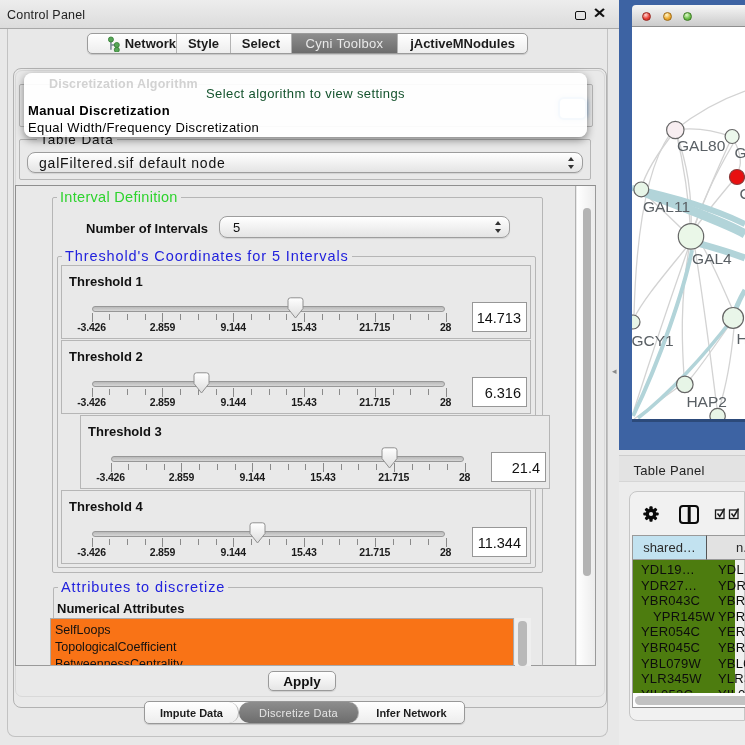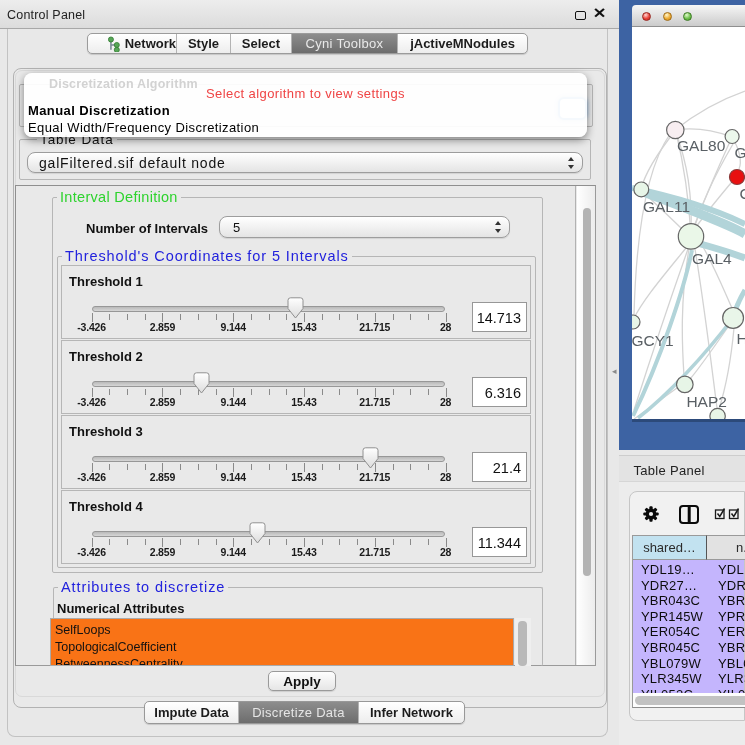--- a/index.html
+++ b/index.html
@@ -62,33 +62,33 @@
 #lthumb { left:518px; top:621px; width:9px; height:45px; background:#b9b9b9; border-radius:4px; }
 
 
 #applybtn { left:268px; top:671px; width:68px; height:20px; border:1px solid #9a9a9a; border-radius:5px;
   background:linear-gradient(#fefefe,#e6e6e6); font-size:13.5px; font-weight:bold; color:#111;
   display:flex; align-items:center; justify-content:center; box-shadow:0 1px 1px rgba(0,0,0,0.12); }
 
 
 #bottabs { left:144px; top:701px; width:321px; height:23px; border:1px solid #989898; border-radius:5px;
   background:linear-gradient(#ffffff,#ededed); display:flex; box-shadow:0 1px 1px rgba(0,0,0,0.15); }
-#bottabs .seg { display:flex; align-items:center; justify-content:center; font-size:13px; font-weight:bold;
-  color:#1c1c1c; border-right:1px solid #b3b3b3; height:100%; }
+#bottabs .seg { display:flex; align-items:center; justify-content:center; font-size:11px; font-weight:bold;
+  color:#1c1c1c; border-right:1px solid #b3b3b3; height:100%;border-radius:10px; }
 #bottabs .seg:last-child { border-right:none; }
 #bottabs .sel { background:linear-gradient(#8d8d8d,#6d6d6d); color:#e5e5e5; font-weight:normal; letter-spacing:0.3px; }
 
 #winborder { left:7px; top:29px; width:601px; height:708px; border:1px solid #c2c2c2; border-top:none;
   border-bottom-left-radius:8px; border-bottom-right-radius:8px; }
 
 
 #overlay { left:24px; top:73px; width:563px; height:64px; background:rgba(255,255,255,0.93); border-radius:8px;
   box-shadow:0 3px 9px rgba(0,0,0,0.45); }
 #overlay .ghost { position:absolute; left:25px; top:4px; font-size:12.5px; font-weight:bold; color:#d2d2d2; letter-spacing:0.2px; }
-#overlay .hint { position:absolute; left:0; right:0; top:13px; text-align:center; font-size:13px; color:#ef4444; letter-spacing:0.4px; }
+#overlay .hint { position:absolute; left:0; right:0; top:13px; text-align:center; font-size:13px; color:#14532d; letter-spacing:0.4px; }
 #overlay .it1 { position:absolute; left:4px; top:30px; font-size:13px; font-weight:bold; color:#000; letter-spacing:0.4px; }
 #overlay .it2 { position:absolute; left:4px; top:47px; font-size:13px; color:#000; letter-spacing:0.4px; }
 
 
 #focuscombo { left:558px; top:97px; width:29px; height:23px; border:2.5px solid #76a9d8; border-radius:6px; background:#f5f8fb; box-shadow:0 0 4px rgba(100,155,215,0.75); }
 
 
 #splitarrow { left:612px; top:366px; width:7px; height:9px; color:#8a8a8a; font-size:9px; }
 
 
@@ -103,21 +103,21 @@
 #tpbg { left:619px; top:482px; width:126px; height:263px; background:#ececec; }
 #tppanel { left:629px; top:491px; width:116px; height:230px; background:#f1f1f1; border:1px solid #c6c6c6; border-top-left-radius:8px; border-bottom-left-radius:8px; }
 
 #tsplit { left:679px; top:505px; width:20px; height:19px; border:2.6px solid #0a0a0a; border-radius:4px; }
 #tsplit:after { content:""; position:absolute; left:50%; top:0; width:2.6px; height:100%; background:#0a0a0a; transform:translateX(-50%); }
 
 #thead1 { left:632px; top:535px; width:75px; height:25px; background:#c2e2f0; border:1px solid #9a9a9a; border-right:1px solid #555;
   display:flex; align-items:center; justify-content:center; font-size:13px; color:#2b2b2b; }
 #thead2 { left:707px; top:535px; width:38px; height:25px; background:#e2e2e2; border-top:1px solid #9a9a9a; border-bottom:1px solid #9a9a9a;
   display:flex; align-items:center; font-size:13px; color:#2b2b2b; padding-left:29px; }
-#tbody { left:632px; top:560px; width:112px; height:133px; background:#c4b5fd; border-left:1px solid #999; }
+#tbody { left:632px; top:560px; width:103px; height:133px; background:#4d7c0f; border-left:1px solid #999; }
 #tbody .r { position:absolute; left:8px; font-size:13px; color:#0d0d0d; letter-spacing:0.2px;}
 #tbody .r2 { position:absolute; left:85px; font-size:13px; color:#0d0d0d; letter-spacing:0.2px;}
 #hsb { left:632px; top:693px; width:113px; height:15px; background:#fdfdfd; border-left:1px solid #999; border-bottom:1px solid #8e8e8e; }
 #hsbthumb { left:635px; top:696px; width:120px; height:9px; background:#c2c2c2; border-radius:4.5px; }
 </style>
 </head>
 <body>
 
 <div class="abs" id="titlebar">
     <span class="t">Control Panel</span>
@@ -249,21 +249,21 @@
         <defs>
           <linearGradient id="gthumb2" x1="0" y1="0" x2="0" y2="1">
             <stop offset="0" stop-color="#ffffff"></stop>
             <stop offset="1" stop-color="#dcdcdc"></stop>
           </linearGradient>
         </defs>
         <path d="M 3.5,0.8 h 10 a 2.5,2.5 0 0 1 2.5,2.5 v 8.2 l -7.5,9.5 l -7.5,-9.5 v -8.2 a 2.5,2.5 0 0 1 2.5,-2.5 z" fill="url(#gthumb2)" stroke="#909090" stroke-width="1"></path>
       </svg>
       <div class="tfield">6.316</div>
     </div>
-<div class="tbox" style="top:415px;">
+<div class="tbox" style="top:415px;margin-left:19px;">
       <div class="tl">Threshold 3</div>
       <div class="track"></div>
       <div style="position:absolute;left:29.6px;top:47px;width:1px;height:9px;background:#8a8a8a;"></div>
       <div style="position:absolute;left:47.3px;top:48px;width:1px;height:6px;background:#8a8a8a;"></div>
       <div style="position:absolute;left:65.0px;top:48px;width:1px;height:6px;background:#8a8a8a;"></div>
       <div style="position:absolute;left:82.7px;top:48px;width:1px;height:6px;background:#8a8a8a;"></div>
       <div style="position:absolute;left:100.4px;top:47px;width:1px;height:9px;background:#8a8a8a;"></div>
       <div style="position:absolute;left:118.1px;top:48px;width:1px;height:6px;background:#8a8a8a;"></div>
       <div style="position:absolute;left:135.8px;top:48px;width:1px;height:6px;background:#8a8a8a;"></div>
       <div style="position:absolute;left:153.5px;top:48px;width:1px;height:6px;background:#8a8a8a;"></div>
@@ -467,21 +467,21 @@
 
 <div class="abs" id="thead1">shared…</div>
 <div class="abs" id="thead2">n.</div>
 <div class="abs" id="tbody">
   <div class="r" style="top:2px;">YDL19…</div>
     <div class="r2" style="top:2px;">YDL1</div>
   <div class="r" style="top:17.6px;">YDR27…</div>
     <div class="r2" style="top:17.6px;">YDR2</div>
   <div class="r" style="top:33.2px;">YBR043C</div>
     <div class="r2" style="top:33.2px;">YBR0</div>
-  <div class="r" style="top:48.8px;">YPR145W</div>
+  <div class="r" style="top:48.8px;margin-left:12px;">YPR145W</div>
     <div class="r2" style="top:48.8px;">YPR1</div>
   <div class="r" style="top:64.4px;">YER054C</div>
     <div class="r2" style="top:64.4px;">YER0</div>
   <div class="r" style="top:80px;">YBR045C</div>
     <div class="r2" style="top:80px;">YBR0</div>
   <div class="r" style="top:95.6px;">YBL079W</div>
     <div class="r2" style="top:95.6px;">YBL0</div>
   <div class="r" style="top:111.2px;">YLR345W</div>
     <div class="r2" style="top:111.2px;">YLR3</div>
   <div class="r" style="top:126.8px;">YIL052C</div>

